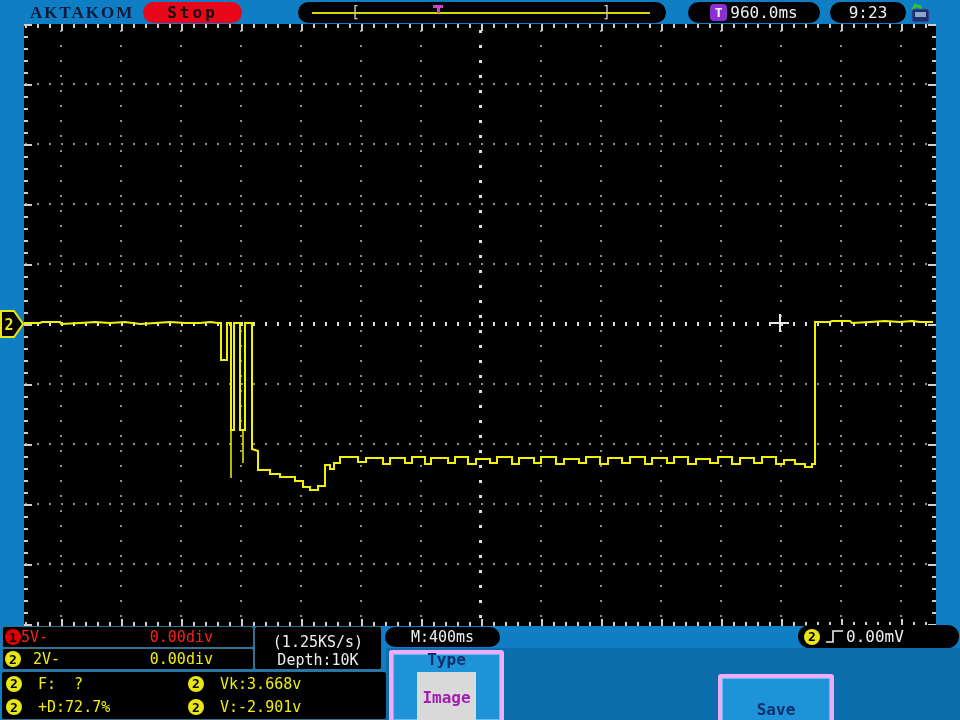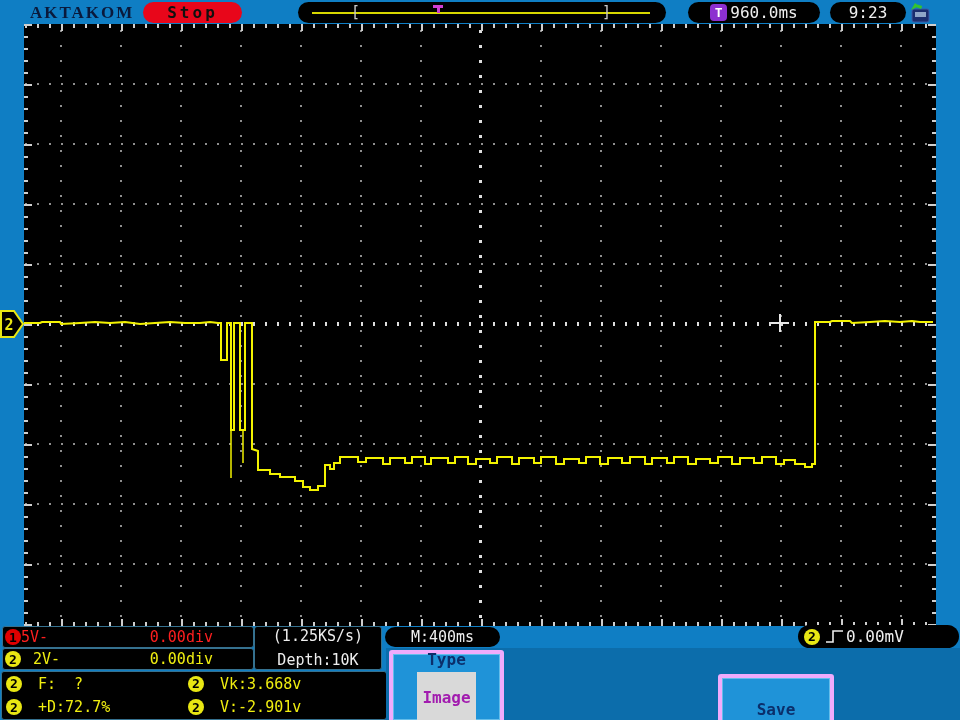--- a/index.html
+++ b/index.html
@@ -1668,21 +1668,21 @@
 </div>
 
 <div class="meas-box" style="left:2px;top:648px;width:250px;height:20px;">
   <div class="meas-row">
     <span class="badge yellow" style="margin-left:2px;">2</span>
     <span class="yel-text">2V-</span>
     <span class="yel-text" style="margin-left:auto;margin-right:40px;">0.00div</span>
   </div>
 </div>
 
-<div class="meas-box" style="left:254px;top:626px;width:126px;height:42px;flex-direction:column;justify-content:space-between;">
+<div class="meas-box" style="left:254px;top:626px;width:126px;height:42px;flex-direction:column;justify-content:flex-end;">
   <span class="white-text">(1.25KS/s)</span>
   <span class="white-text">Depth:10K</span>
 </div>
 
 <div class="stats-grid">
   <div class="stat-cell">
     <span class="badge yellow">2</span>
     <span class="yel-text">F:  ?</span>
   </div>
   <div class="stat-cell">

